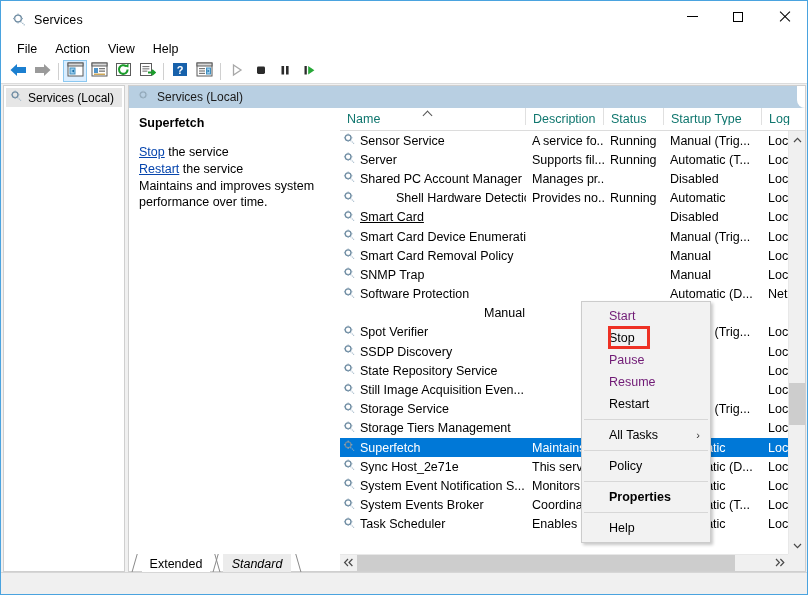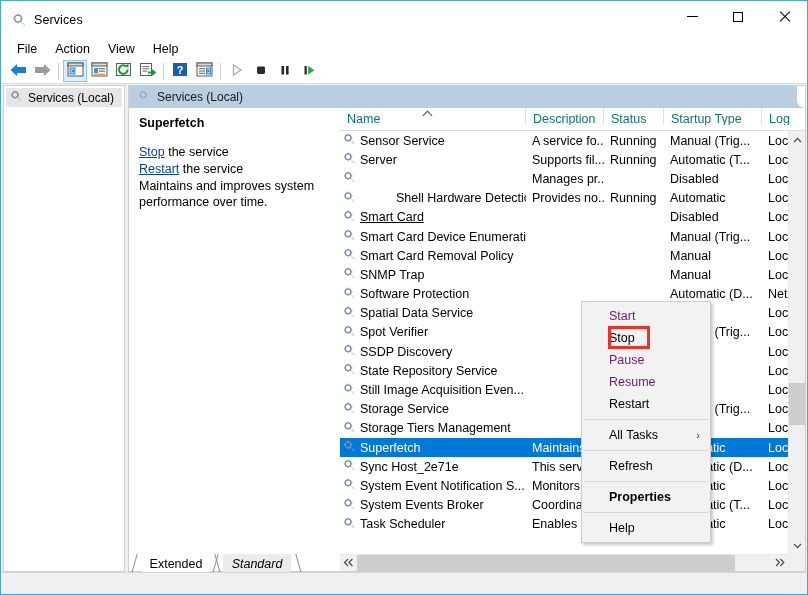--- a/index.html
+++ b/index.html
@@ -498,20 +498,21 @@
                     <rect x="6.4" y="9.3" width="1.3" height="2"></rect>
                     <rect x="2.2" y="5.9" width="2" height="1.3"></rect>
                     <rect x="9.9" y="5.9" width="2" height="1.3"></rect>
                   </g>
                   <g fill="#9ab2c4">
                     <rect x="9.5" y="9.5" width="1.2" height="1.2"></rect>
                     <rect x="11.2" y="10.9" width="1.2" height="1.2"></rect>
                     <rect x="12.7" y="12.3" width="1.2" height="1.2"></rect>
                   </g>
                 </svg></span>
+              <span class="nm">Shared PC Account Manager</span>
             </div>
             <div class="cell" style="width: 78px; padding-left: 6px;">Manages pr...</div>
             <div class="cell" style="width: 60px; padding-left: 6px;"></div>
             <div class="cell" style="width: 98px; padding-left: 6px;">Disabled</div>
             <div class="cell" style="width: 40px; padding-left: 6px;">Loc</div>
           </div>
           <div class="row">
             <div class="cell name" style="width: 186px; gap: 36px;">
               <span><svg width="14" height="14" viewBox="0 0 16 16">
                   <g fill="none" stroke="#6d8aa0" stroke-width="1.5">
@@ -655,39 +656,20 @@
                   </g>
                 </svg></span>
               <span class="nm">Software Protection</span>
             </div>
             <div class="cell" style="width: 78px; padding-left: 6px;"></div>
             <div class="cell" style="width: 60px; padding-left: 6px;"></div>
             <div class="cell" style="width: 98px; padding-left: 6px;">Automatic (D...</div>
             <div class="cell" style="width: 40px; padding-left: 6px;">Net</div>
           </div>
           <div class="row">
-            <div class="cell name" style="width: 186px;">
-              <span><svg width="14" height="14" viewBox="0 0 16 16">
-                  <g fill="none" stroke="#6d8aa0" stroke-width="1.5">
-                    <circle cx="7" cy="6.5" r="3.3"></circle>
-                  </g>
-                  <g fill="#8fa8bb">
-                    <rect x="6.4" y="1.8" width="1.3" height="2"></rect>
-                    <rect x="6.4" y="9.3" width="1.3" height="2"></rect>
-                    <rect x="2.2" y="5.9" width="2" height="1.3"></rect>
-                    <rect x="9.9" y="5.9" width="2" height="1.3"></rect>
-                  </g>
-                  <g fill="#9ab2c4">
-                    <rect x="9.5" y="9.5" width="1.2" height="1.2"></rect>
-                    <rect x="11.2" y="10.9" width="1.2" height="1.2"></rect>
-                    <rect x="12.7" y="12.3" width="1.2" height="1.2"></rect>
-                  </g>
-                </svg></span>
-              <span class="nm">Spatial Data Service</span>
-            </div>
             <div class="cell" style="width: 78px; padding-left: 6px;"></div>
             <div class="cell" style="width: 60px; padding-left: 6px;"></div>
             <div class="cell" style="width: 98px; padding-left: 6px;">Manual</div>
             <div class="cell" style="width: 40px; padding-left: 6px;">Loc</div>
           </div>
           <div class="row">
             <div class="cell name" style="width: 186px;">
               <span><svg width="14" height="14" viewBox="0 0 16 16">
                   <g fill="none" stroke="#6d8aa0" stroke-width="1.5">
                     <circle cx="7" cy="6.5" r="3.3"></circle>
@@ -1018,21 +1000,21 @@
         <div class="ctxitem">
           <span>Restart</span>
         </div>
         <div class="ctxsep"></div>
         <div class="ctxitem">
           <span>All Tasks</span>
           <span class="submark">›</span>
         </div>
         <div class="ctxsep"></div>
         <div class="ctxitem">
-          <span>Refresh</span>
+          <span>Policy</span>
         </div>
         <div class="ctxsep"></div>
         <div class="ctxitem bold">
           <span>Properties</span>
         </div>
         <div class="ctxsep"></div>
         <div class="ctxitem">
           <span>Help</span>
         </div>
       </div>

